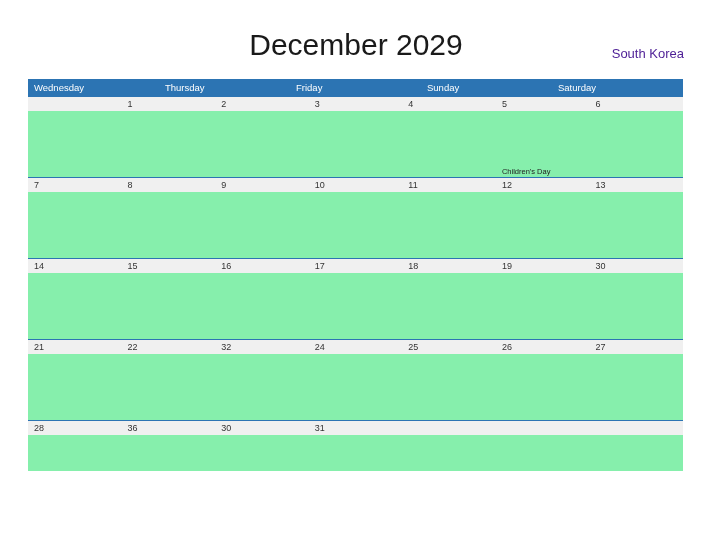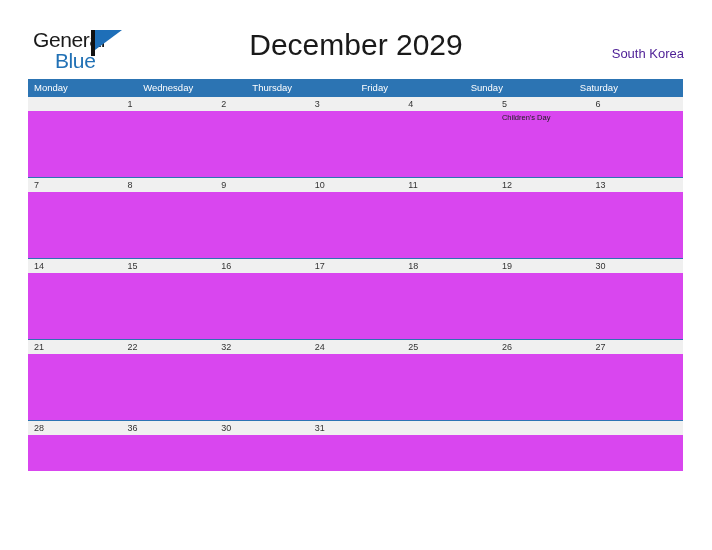--- a/index.html
+++ b/index.html
@@ -147,21 +147,22 @@
     line-height: 14px;
     padding-left: 6px;
     box-sizing: border-box;
     white-space: nowrap;
   }
 
   .week-body {
     display: flex;
     width: 100%;
     height: 66px;
-    background: #d946ef;
+    background: #86efac;
+    align-items: flex-end;
   }
   .event-cell {
     flex: 1 1 0;
     padding-left: 6px;
     padding-top: 2px;
     box-sizing: border-box;
   }
   .event-text {
     font-size: 7.5px;
     color: #222222;
@@ -171,39 +172,30 @@
   }
   .week-last .week-body {
     height: 36px;
   }
 </style>
 </head>
 <body>
 
 <div class="header">
 
-  <div class="logo">
-    <span class="logo-general">General</span>
-    <span class="logo-blue">Blue</span>
-    <span class="logo-mark">
-      <span class="bar"></span>
-      <span class="tri"></span>
-    </span>
-  </div>
 
   <div class="page-title">December 2029</div>
 
   <div class="region-label">South Korea</div>
 
 </div>
 
 <div class="calendar">
 
   <div class="dow-row">
-    <div class="dow-cell">Monday</div>
     <div class="dow-cell">Wednesday</div>
     <div class="dow-cell">Thursday</div>
     <div class="dow-cell">Friday</div>
     <div class="dow-cell">Sunday</div>
     <div class="dow-cell">Saturday</div>
   </div>
 
   <div class="week">
     <div class="week-dates">
       <div class="date-cell"></div>

